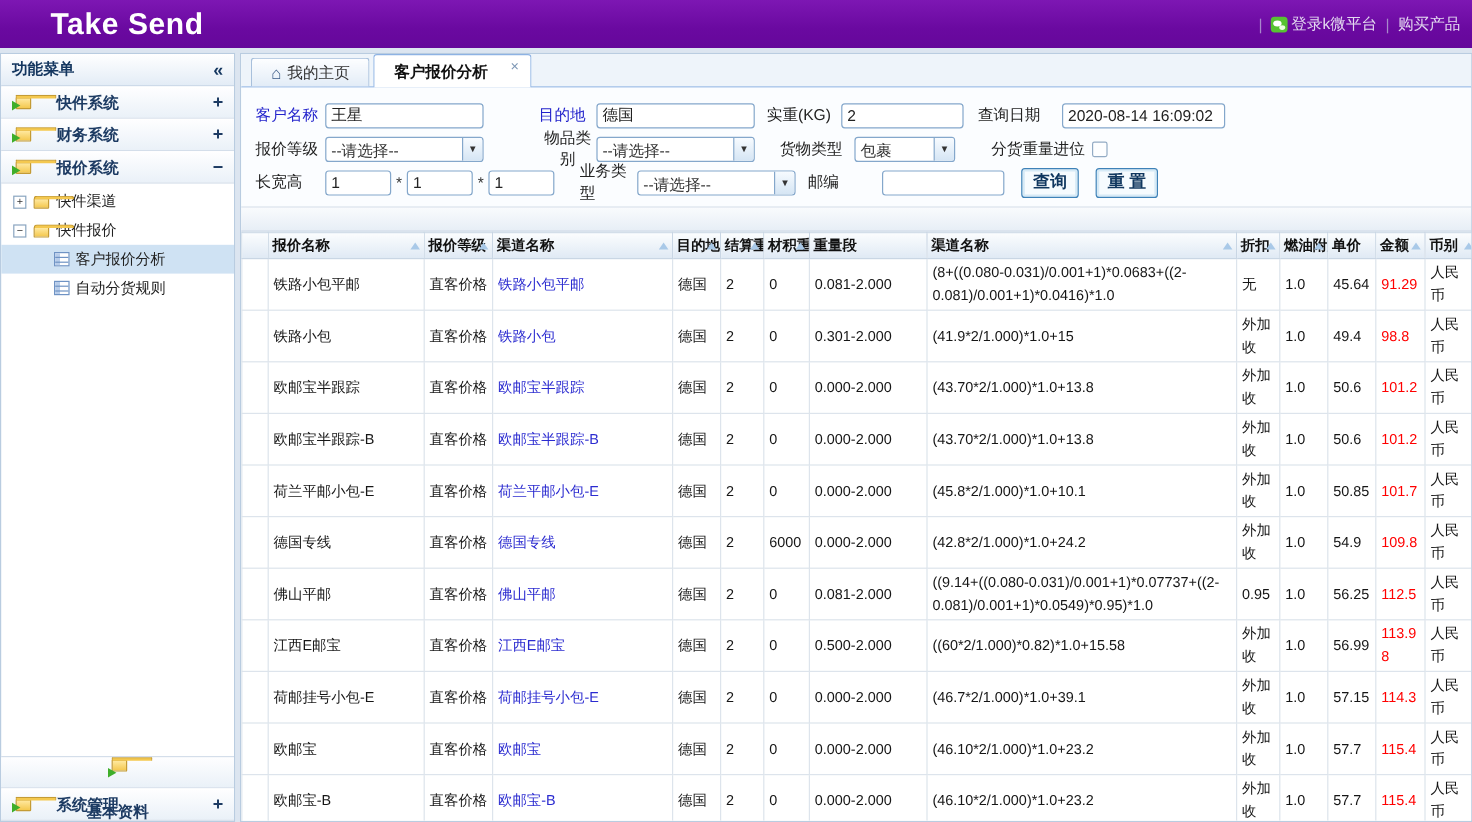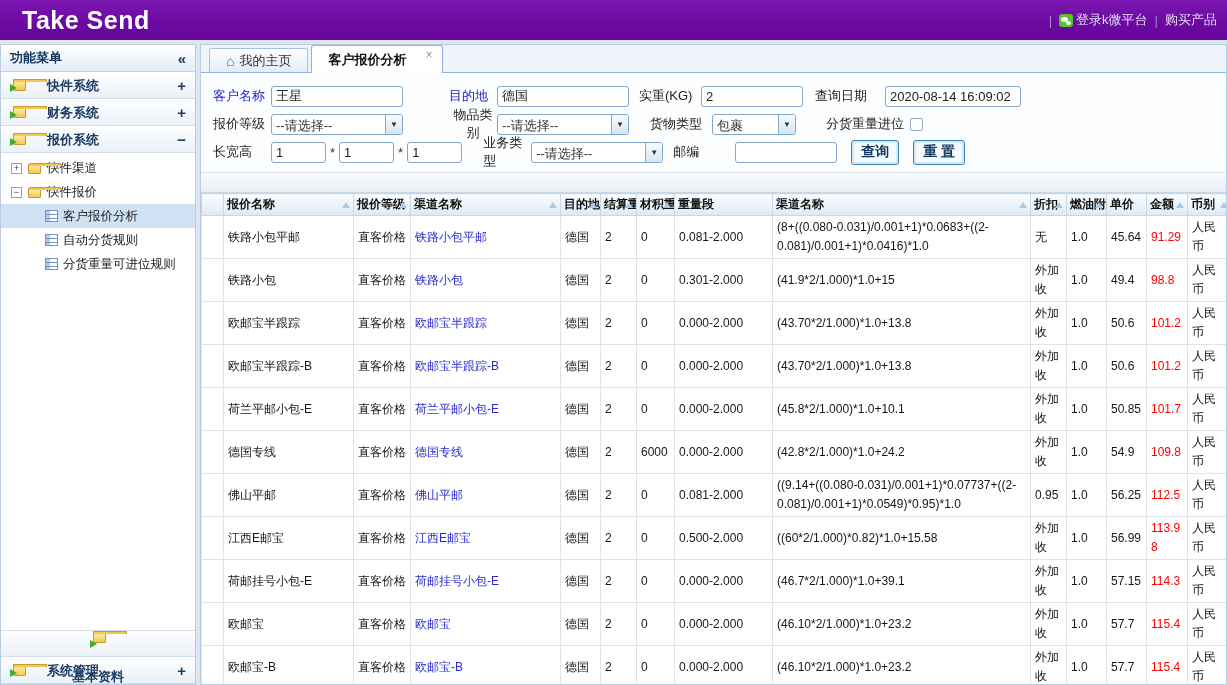--- a/index.html
+++ b/index.html
@@ -1,21 +1,21 @@
 <!DOCTYPE html>
 <html><head>
 <meta charset="utf-8">
 <style>
   * { box-sizing: border-box; margin: 0; padding: 0; }
   html,body { width:1227px; height:685px; overflow:hidden;
     font-family:"Liberation Sans","DejaVu Sans",sans-serif; background:#DCE5F0; }
 
   
   .app-header { height:40px; background:linear-gradient(180deg,#7d17b3 0%,#6a09a0 60%,#65079a 100%);
-    display:flex; align-items:center; justify-content:space-between; padding:0 10px 0 22px; }
+    display:flex; align-items:center; justify-content:space-between; padding:0 10px 0 42px; }
   .brand { color:#fff; font-size:25px; font-weight:bold; letter-spacing:.5px; }
   .header-links { display:flex; align-items:center; gap:7px; color:#e3d9f0; font-size:13px; }
   .header-sep { color:#a888cc; }
   .hlink { display:flex; align-items:center; gap:3px; cursor:pointer; }
   .wechat { width:14px; height:13px; background:#57c232; border-radius:3px; position:relative; display:inline-block; }
   .wechat::before { content:""; position:absolute; left:2px; top:3px; width:7px; height:5px;
     background:#fff; border-radius:50%; }
   .wechat::after { content:""; position:absolute; right:2px; bottom:2px; width:5px; height:4px;
     background:#eaffe0; border-radius:50%; }
 
@@ -178,24 +178,20 @@
         <span>快件报价</span>
       </div>
       <div id="tree-children">
           <div class="tnode child selected">
             <span class="gridicon"></span>
             <span>客户报价分析</span>
           </div>
           <div class="tnode child">
             <span class="gridicon"></span>
             <span>自动分货规则</span>
-          </div>
-          <div class="tnode child">
-            <span class="gridicon"></span>
-            <span>分货重量可进位规则</span>
           </div>
         </div>
     </div>
 
     <div class="side-bottom">
       <div class="acc" style="border-top:1px solid #d4deea;flex-direction:column;">
         <span class="foldicon">
             <span class="body"></span>
             <span class="tab"></span>
             <span class="arrow"></span>

